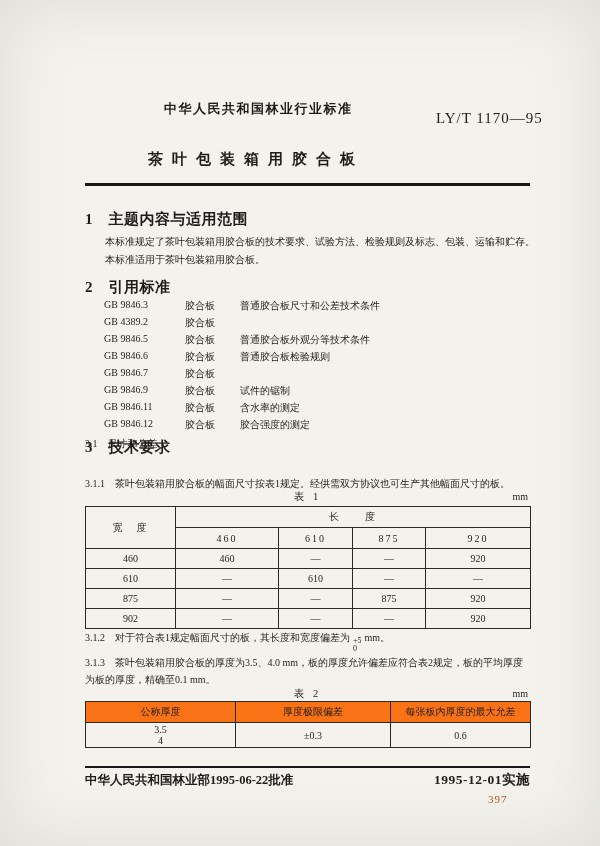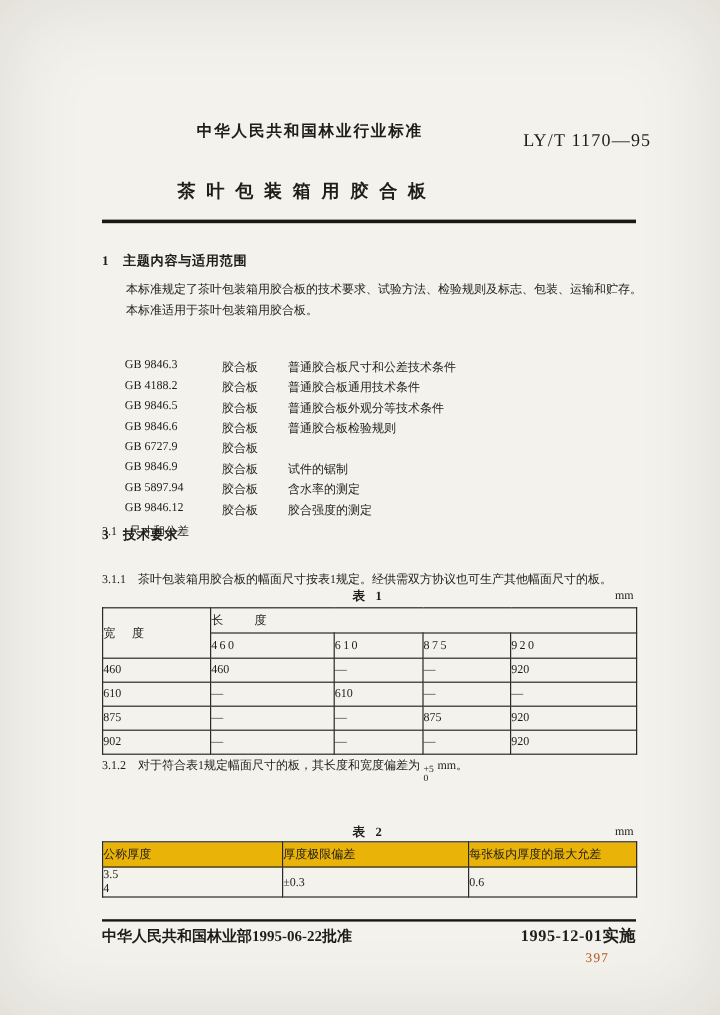--- a/index.html
+++ b/index.html
@@ -15,39 +15,39 @@
     overflow:hidden;
   }
   .abs{position:absolute;}
   .cx{left:85px;width:445px;}
   .hdr-left{top:100px;left:164px;font-size:13px;font-weight:bold;letter-spacing:1.5px;}
   .hdr-no{top:110px;left:436px;font-size:15px;letter-spacing:1px;}
   .doc-title{top:150px;left:148px;font-size:15px;font-weight:bold;letter-spacing:9px;}
   .rule{left:85px;width:445px;background:#191816;}
   .rule-title{top:183px;height:3px;}
   .rule-footer{top:766px;height:2px;}
-  .sec-h{font-size:11px;font-weight:bold;letter-spacing:.5px;}
+  .sec-h{font-size:15px;font-weight:bold;letter-spacing:.5px;}
   .body-t{font-size:10px;line-height:17px;}
   .one-line{white-space:nowrap;}
   .indent{padding-left:20px;}
   .gb-list{top:299px;}
   .gb-row{display:flex;height:17px;align-items:flex-start;padding-left:19px;font-size:10px;}
   .gb-code{width:81px;}
   .gb-name{width:55px;}
   .gb-desc{flex:1;}
   .tcap{font-size:10.5px;text-align:center;}
-  .tcap-title{font-weight:bold;letter-spacing:3px;text-align:center;}
+  .tcap-title{font-weight:normal;letter-spacing:3px;text-align:center;}
   .tcap-unit{position:absolute;right:2px;top:1px;font-size:10px;font-weight:normal;}
   table.std{position:absolute;left:85px;width:445px;border-collapse:collapse;table-layout:fixed;}
-  table.std td{border:1px solid #2b2a27;text-align:left;vertical-align:middle;font-size:10px;padding:0;}
+  table.std td{border:1px solid #2b2a27;text-align:center;vertical-align:middle;font-size:10px;padding:0;}
   .t1{top:506px;}
   .t1 .hrow td{height:20px;letter-spacing:2px;}
   .t1 .drow td{height:19px;letter-spacing:0;}
   .t2{top:701px;}
-  .t2 .hrow td{height:20px;background:#eab308;}
+  .t2 .hrow td{height:20px;background:#f97316;}
   .t2 .drow td{height:24px;}
   .stack div{line-height:11px;}
   .tol{display:inline-flex;flex-direction:column;align-items:flex-start;font-size:8px;line-height:8px;vertical-align:-2px;margin:0 3px;}
   .c3-1-2{top:631px;font-size:10px;white-space:nowrap;}
   .s313{top:654px;}
   .ftr-left{top:772px;left:85px;font-size:12.5px;font-weight:bold;}
   .ftr-right{top:771px;right:70px;font-size:13.5px;font-weight:bold;letter-spacing:.5px;}
   .page-no{top:793px;left:488px;font-size:11px;color:#b5531f;letter-spacing:1px;}
 </style>
 </head>
@@ -57,53 +57,53 @@
 
   <div class="abs hdr-left">中华人民共和国林业行业标准</div>
   <div class="abs hdr-no">LY/T 1170—95</div>
   <div class="abs doc-title">茶叶包装箱用胶合板</div>
   <div class="abs rule rule-title"></div>
 
   <div class="abs cx sec-h" style="top:210px">1　主题内容与适用范围</div>
   <div class="abs cx body-t one-line indent" style="top:251px">本标准适用于茶叶包装箱用胶合板。</div>
   <div class="abs cx body-t one-line indent" style="top:233px">本标准规定了茶叶包装箱用胶合板的技术要求、试验方法、检验规则及标志、包装、运输和贮存。</div>
 
+  <div class="abs cx sec-h" style="top:278px">2　引用标准</div>
 
   <div class="abs cx gb-list">
     <div class="gb-row">
       <span class="gb-code">GB 9846.3</span>
       <span class="gb-name">胶合板</span>
       <span class="gb-desc">普通胶合板尺寸和公差技术条件</span>
     </div>
     <div class="gb-row">
-      <span class="gb-code">GB 4188.2</span>
-      <span class="gb-name">胶合板</span>
-      <span class="gb-desc">普通胶合板通用技术条件</span>
+      <span class="gb-code">GB 4389.2</span>
+      <span class="gb-name">胶合板</span>
     </div>
     <div class="gb-row">
       <span class="gb-code">GB 9846.5</span>
       <span class="gb-name">胶合板</span>
       <span class="gb-desc">普通胶合板外观分等技术条件</span>
     </div>
     <div class="gb-row">
       <span class="gb-code">GB 9846.6</span>
       <span class="gb-name">胶合板</span>
       <span class="gb-desc">普通胶合板检验规则</span>
     </div>
     <div class="gb-row">
-      <span class="gb-code">GB 6727.9</span>
+      <span class="gb-code">GB 9846.7</span>
       <span class="gb-name">胶合板</span>
     </div>
     <div class="gb-row">
       <span class="gb-code">GB 9846.9</span>
       <span class="gb-name">胶合板</span>
       <span class="gb-desc">试件的锯制</span>
     </div>
     <div class="gb-row">
-      <span class="gb-code">GB 5897.94</span>
+      <span class="gb-code">GB 9846.11</span>
       <span class="gb-name">胶合板</span>
       <span class="gb-desc">含水率的测定</span>
     </div>
     <div class="gb-row">
       <span class="gb-code">GB 9846.12</span>
       <span class="gb-name">胶合板</span>
       <span class="gb-desc">胶合强度的测定</span>
     </div>
   </div>
 
@@ -166,20 +166,21 @@
   </tbody>
     </table>
 
   <div class="abs cx c3-1-2">
     <span>3.1.2　对于符合表1规定幅面尺寸的板，其长度和宽度偏差为</span><span class="tol">
         <span>+5</span>
         <span>0</span>
       </span><span>mm。</span>
   </div>
 
+  <div class="abs cx body-t s313">3.1.3　茶叶包装箱用胶合板的厚度为3.5、4.0 mm，板的厚度允许偏差应符合表2规定，板的平均厚度为板的厚度，精确至0.1 mm。</div>
 
   <div class="abs cx tcap" style="top:687px">
     <span class="tcap-title">表 2</span>
     <span class="tcap-unit">mm</span>
   </div>
 
   <table class="std t2">
     <colgroup>
         <col style="width:150px">
         <col style="width:155px">

